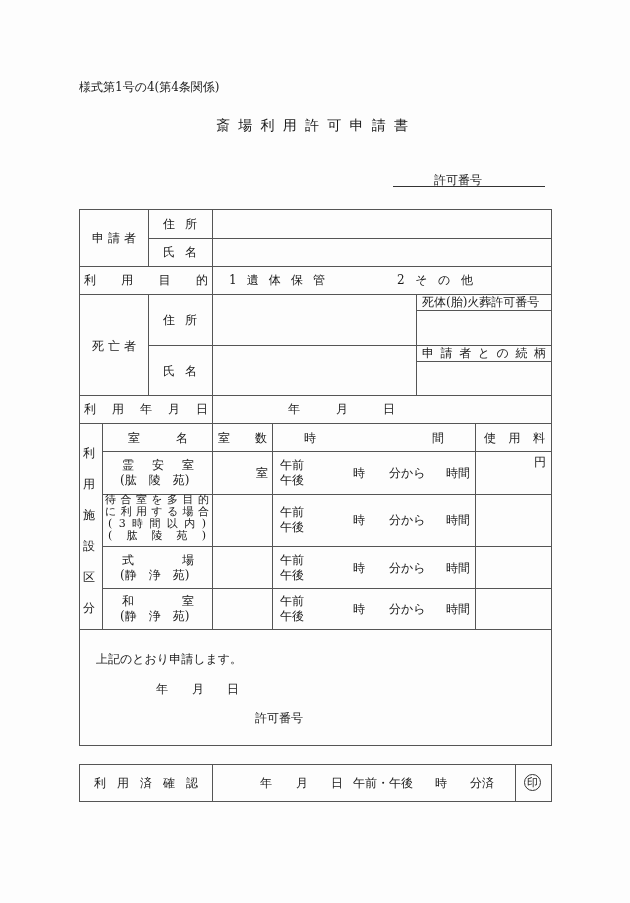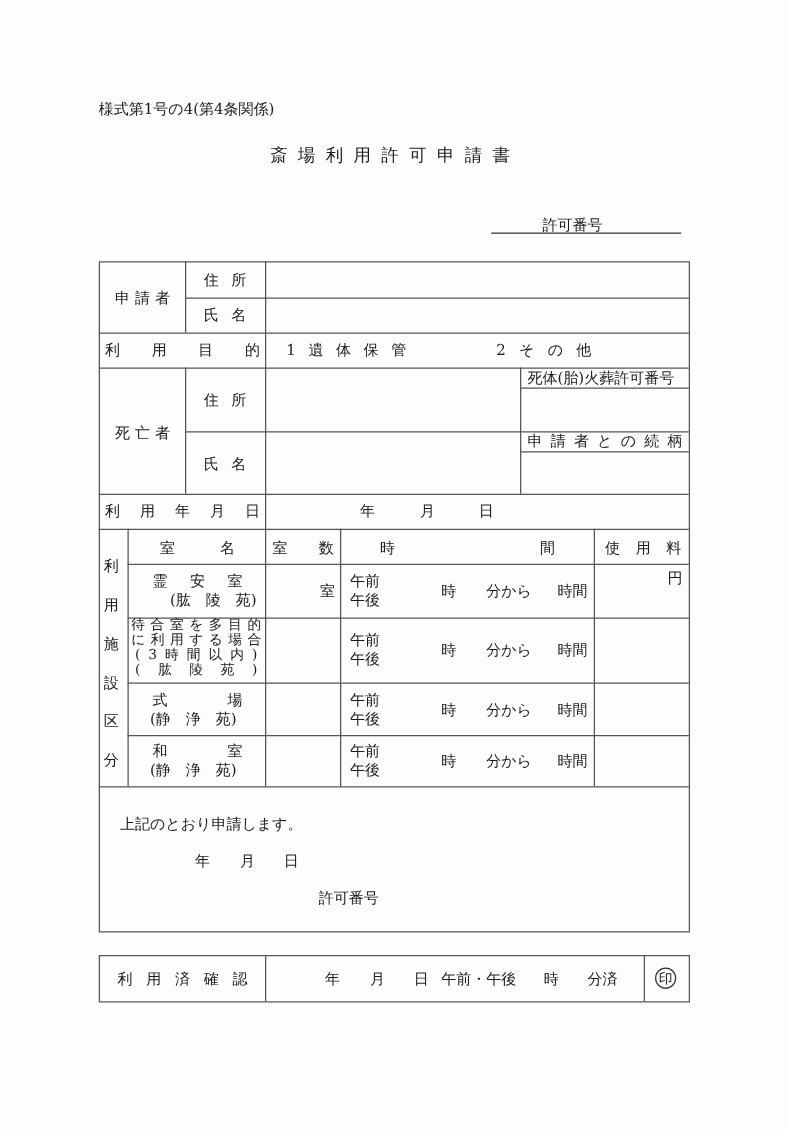--- a/index.html
+++ b/index.html
@@ -155,21 +155,21 @@
   <span>使</span>
     <span>用</span>
     <span>料</span>
 </div>
 
 <div class="spread" style="left:122px;top:458px;width:72px;">
   <span>霊</span>
     <span>安</span>
     <span>室</span>
 </div>
-<div class="t" style="left:136px;top:473px;">(肱　陵　苑)</div>
+<div class="t" style="left:120px;top:473px;">(肱　陵　苑)</div>
 <div class="t" style="left:256px;top:466px;">室</div>
 <div class="t" style="left:280px;top:458px;">午前</div>
 <div class="t" style="left:280px;top:473px;">午後</div>
 <div class="t" style="left:353px;top:466px;">時</div>
 <div class="t" style="left:389px;top:466px;">分から</div>
 <div class="t" style="left:446px;top:466px;">時間</div>
 <div class="t" style="left:534px;top:455px;">円</div>
 <div class="abs" style="left:476px;top:452px;width:75px;height:42px;"></div>
 
 <div class="spread" style="left:105px;top:494px;width:104px;font-size:11px;line-height:12px;">

